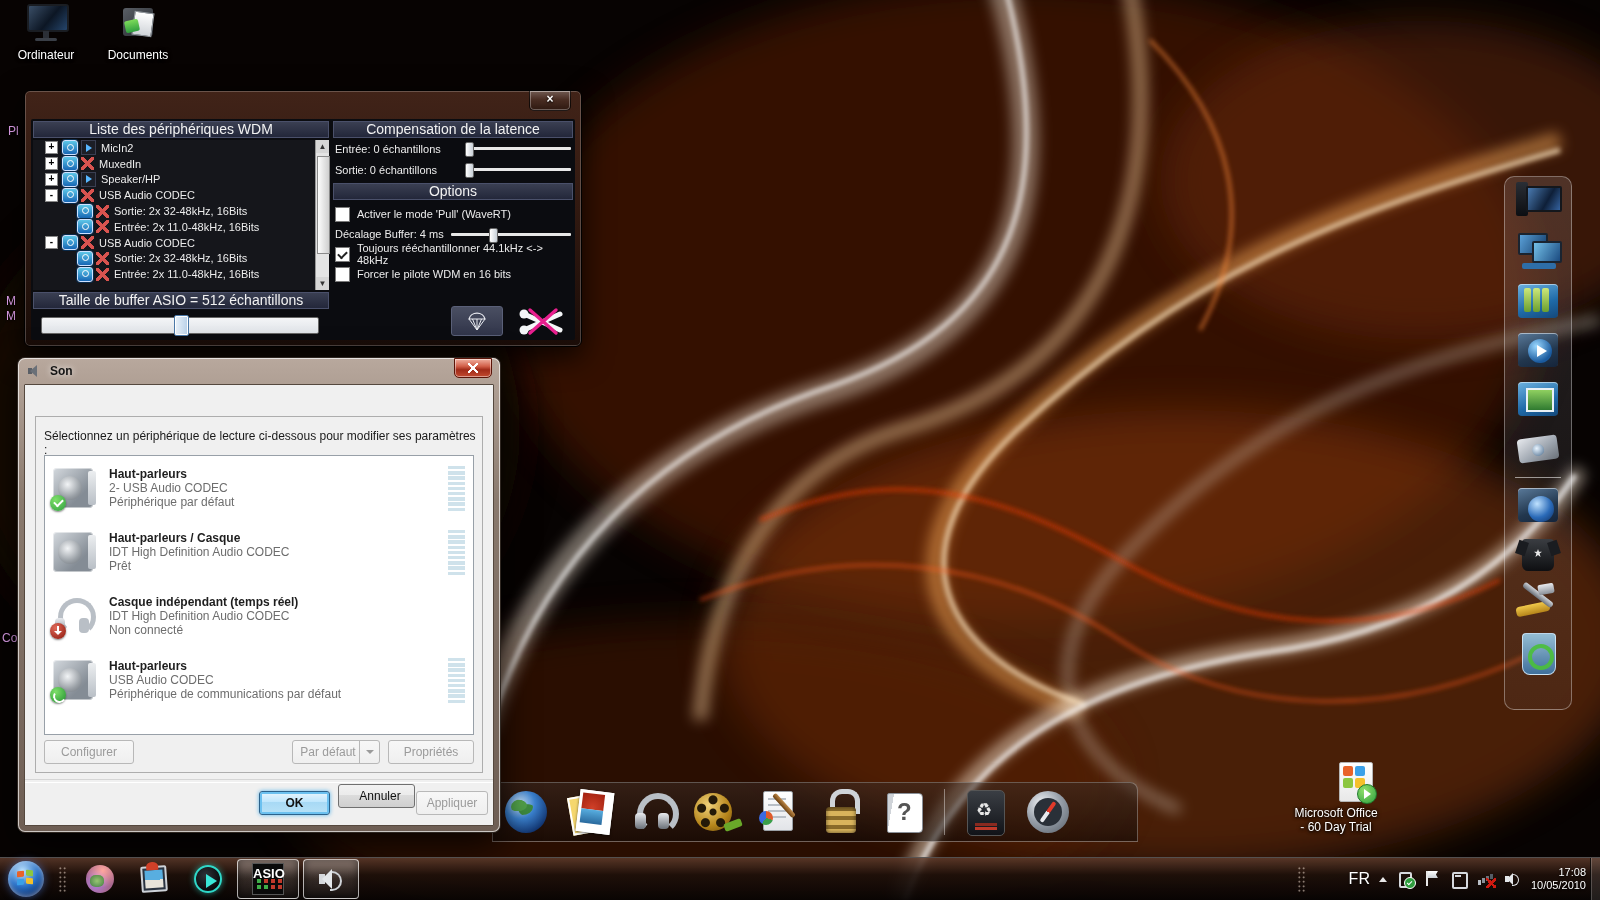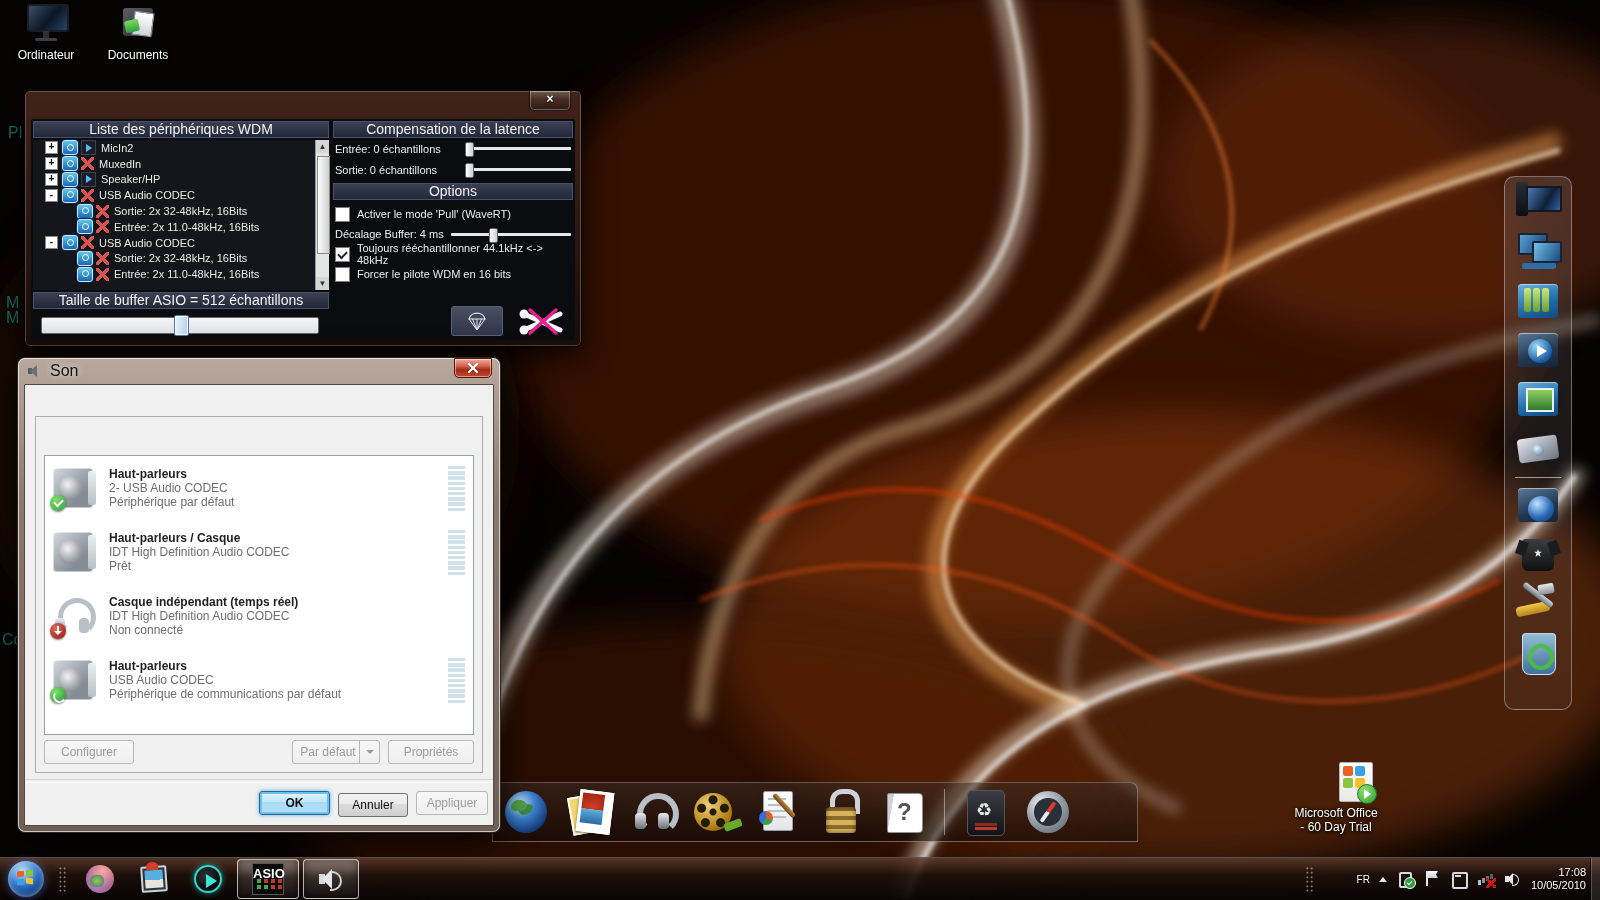--- a/index.html
+++ b/index.html
@@ -14,21 +14,21 @@
   .mon-screen{position:absolute;left:4px;top:0;width:38px;height:24px;border-radius:3px;
       background:linear-gradient(130deg,#3a4e66,#0c1624 55%,#25456b);border:2px solid #1a1d22;}
   .mon-stand{position:absolute;left:20px;top:27px;width:6px;height:8px;background:#2b2f36;}
   .mon-base{position:absolute;left:12px;top:34px;width:22px;height:3px;border-radius:2px;background:#3a3f47;}
   .doc-folder{position:absolute;left:8px;top:4px;width:30px;height:28px;border-radius:3px;
       background:linear-gradient(140deg,#5a5f66,#23262b);}
   .doc-sheet{position:absolute;left:18px;top:8px;width:18px;height:22px;background:linear-gradient(#fff,#cfd3d8);
       border:1px solid #9aa0a6;transform:rotate(8deg);}
   .doc-green{position:absolute;left:10px;top:16px;width:14px;height:12px;background:linear-gradient(#7ddb5a,#2f9e3f);
       transform:rotate(-12deg);border-radius:2px;}
-  .frag{position:absolute;color:#0f766e;font-size:16px;text-shadow:0 1px 2px #000;z-index:1;}
+  .frag{position:absolute;color:#f0abfc;font-size:12px;text-shadow:0 1px 2px #000;z-index:1;}
   
   #office{left:1288px;top:762px;width:96px;}
   .off-page{position:absolute;left:26px;top:0;width:32px;height:38px;background:linear-gradient(#fff,#e8e8e8);
       border:1px solid #b5b5b5;border-radius:2px;}
   .off-sq{position:absolute;width:10px;height:10px;border-radius:2px;}
   .off-play{position:absolute;left:44px;top:22px;width:18px;height:18px;border-radius:50%;
       background:radial-gradient(circle at 35% 30%,#8fe06a,#2f9e3f);border:1px solid #1f7a2d;}
   .off-play::after{content:"";position:absolute;left:6px;top:4px;width:0;height:0;
       border-left:7px solid #fff;border-top:5px solid transparent;border-bottom:5px solid transparent;}
   
@@ -189,21 +189,21 @@
       border-left:2px solid #222;border-bottom:2px solid #222;transform:rotate(-45deg);}
   .asio-btns{position:absolute;right:2px;bottom:2px;display:flex;gap:10px;}
   .abtn{width:50px;height:28px;background:linear-gradient(#4a4f62,#31354a);border:1px solid #5a6078;
       border-radius:3px;display:flex;align-items:center;justify-content:center;cursor:pointer;}
   .abtn.wrench{width:56px;background:transparent;border-color:transparent;}
   
   #son{left:18px;top:358px;width:482px;height:474px;position:absolute;z-index:4;border-radius:7px;
       background:linear-gradient(#b8a89d,#8a7a6e 30%,#6e5e54);
       box-shadow:inset 0 0 0 1px rgba(255,255,255,.65),0 0 0 1px #2e2620,0 12px 36px rgba(0,0,0,.8);}
   #son .tbar{position:absolute;left:0;top:0;right:0;height:26px;display:flex;align-items:center;
-      color:#141414;font-size:16px;text-shadow:0 0 6px rgba(255,255,255,.9);cursor:default;}
+      color:#141414;font-size:12px;text-shadow:0 0 6px rgba(255,255,255,.9);cursor:default;font-weight:bold;}
   .son-spk{width:15px;height:14px;margin:0 7px 0 10px;position:relative;flex:0 0 auto;}
   .son-spk::before{content:"";position:absolute;left:0;top:4px;width:4px;height:6px;background:#5a5f66;}
   .son-spk::after{content:"";position:absolute;left:2px;top:1px;border-right:7px solid #6a7078;
       border-top:6px solid transparent;border-bottom:6px solid transparent;}
   .son-close{position:absolute;right:8px;top:0;width:36px;height:18px;border-radius:0 0 5px 5px;
       background:linear-gradient(#f0b0a0,#d2604a 40%,#a02a18 60%,#c24a30);
       border:1px solid #5a1408;box-shadow:inset 0 0 0 1px rgba(255,255,255,.45);cursor:pointer;position:absolute;}
   .son-close i{position:absolute;left:13px;top:4px;width:10px;height:10px;
       background:linear-gradient(45deg,transparent 43%,#fff 43% 57%,transparent 57%),
                  linear-gradient(-45deg,transparent 43%,#fff 43% 57%,transparent 57%);}
@@ -290,21 +290,21 @@
   .asio-ico .t{position:absolute;left:0;top:2px;width:100%;text-align:center;color:#fff;font-size:13px;font-weight:bold;letter-spacing:0;}
   .asio-ico .px{position:absolute;left:4px;top:15px;width:4px;height:4px;background:#3fae49;
       box-shadow:7px 0 0 #c0392b,14px 0 0 #c0392b,21px 0 0 #c0392b,0 6px 0 #3fae49,7px 6px 0 #3fae49,14px 6px 0 #c0392b,21px 6px 0 #c0392b;}
   .spk-ico{width:26px;height:26px;position:relative;}
   .spk-ico::before{content:"";position:absolute;left:1px;top:8px;width:6px;height:10px;background:#d6d9dd;}
   .spk-ico::after{content:"";position:absolute;left:4px;top:3px;border-right:10px solid #e4e7ea;
       border-top:10px solid transparent;border-bottom:10px solid transparent;}
   .spk-ico .wav{position:absolute;right:2px;top:5px;width:10px;height:16px;border:2px solid #cfd3d8;
       border-left:none;border-radius:0 10px 10px 0;}
   #tray{position:absolute;right:14px;top:0;height:42px;display:flex;align-items:center;gap:9px;color:#fff;}
-  #tray .lang{font-size:10px;cursor:pointer;text-shadow:0 1px 2px #000;margin-left:28px;}
+  #tray .lang{font-size:16px;cursor:pointer;text-shadow:0 1px 2px #000;margin-left:28px;}
   .uparr{width:0;height:0;border-bottom:5px solid #e8e8e8;border-left:4px solid transparent;border-right:4px solid transparent;cursor:pointer;}
   .tray-ico{width:18px;height:18px;position:relative;cursor:pointer;}
   .usb-b{position:absolute;left:3px;top:2px;width:9px;height:12px;border:2px solid #d6d9dd;border-radius:2px;}
   .usb-chk{position:absolute;right:-2px;bottom:-1px;width:10px;height:10px;border-radius:50%;background:#2f9e3f;border:1px solid #fff;}
   .usb-chk::after{content:"";position:absolute;left:2px;top:2.5px;width:4px;height:2px;border-left:1.5px solid #fff;border-bottom:1.5px solid #fff;transform:rotate(-45deg);}
   .flag-p{position:absolute;left:3px;top:1px;width:2px;height:15px;background:#e8e8e8;}
   .flag-f{position:absolute;left:5px;top:1px;width:10px;height:7px;background:linear-gradient(#fff,#c9ced4);clip-path:polygon(0 0,100% 0,80% 50%,100% 100%,0 100%);}
   .win-o{position:absolute;left:2px;top:2px;width:12px;height:13px;border:2px solid #d6d9dd;border-radius:2px;}
   .win-o::after{content:"";position:absolute;left:1px;top:1px;width:6px;height:2px;background:#d6d9dd;}
   .net-bars{position:absolute;left:1px;bottom:3px;width:3px;height:5px;background:#b9bfc6;
@@ -609,20 +609,21 @@
 <div id="son">
   <div class="tbar">
     <span class="son-spk"></span>
     <span>Son</span>
   </div>
   <div class="son-close">
       <i></i>
     </div>
   <div class="body">
     <div class="tabframe">
+      <div class="instr">Sélectionnez un périphérique de lecture ci-dessous pour modifier ses paramètres :</div>
       <div class="devlist">
         <div class="drow" style="margin-top:6px;">
           <div class="dart">
               <div class="spkbox"></div>
               <div class="badge check"></div>
             </div>
           <div class="dtxt"><span class="nm">Haut-parleurs</span><br>
             <span>2- USB Audio CODEC</span><br>
             <span>Périphérique par défaut</span></div>
           <div class="meter"></div>
@@ -664,21 +665,21 @@
         <span class="split"></span>
       </div>
       <div class="btn7 dis" style="right:8px;bottom:8px;width:84px;">
           <span>Propriétés</span>
         </div>
     </div>
     <div class="groove" style="bottom:42px;"></div>
     <div class="btn7 ok" style="left:234px;bottom:10px;width:69px;font-weight:bold;">
         <span>OK</span>
       </div>
-    <div class="btn7" style="left:313px;bottom:8px;width:68px;">
+    <div class="btn7" style="left:313px;bottom:17px;width:68px;padding-left:7px;">
         <span>Annuler</span>
       </div>
     <div class="btn7 dis" style="left:391px;bottom:10px;width:70px;">
         <span>Appliquer</span>
       </div>
   </div>
 </div>
 
 <div id="taskbar">
   <div class="orb">

